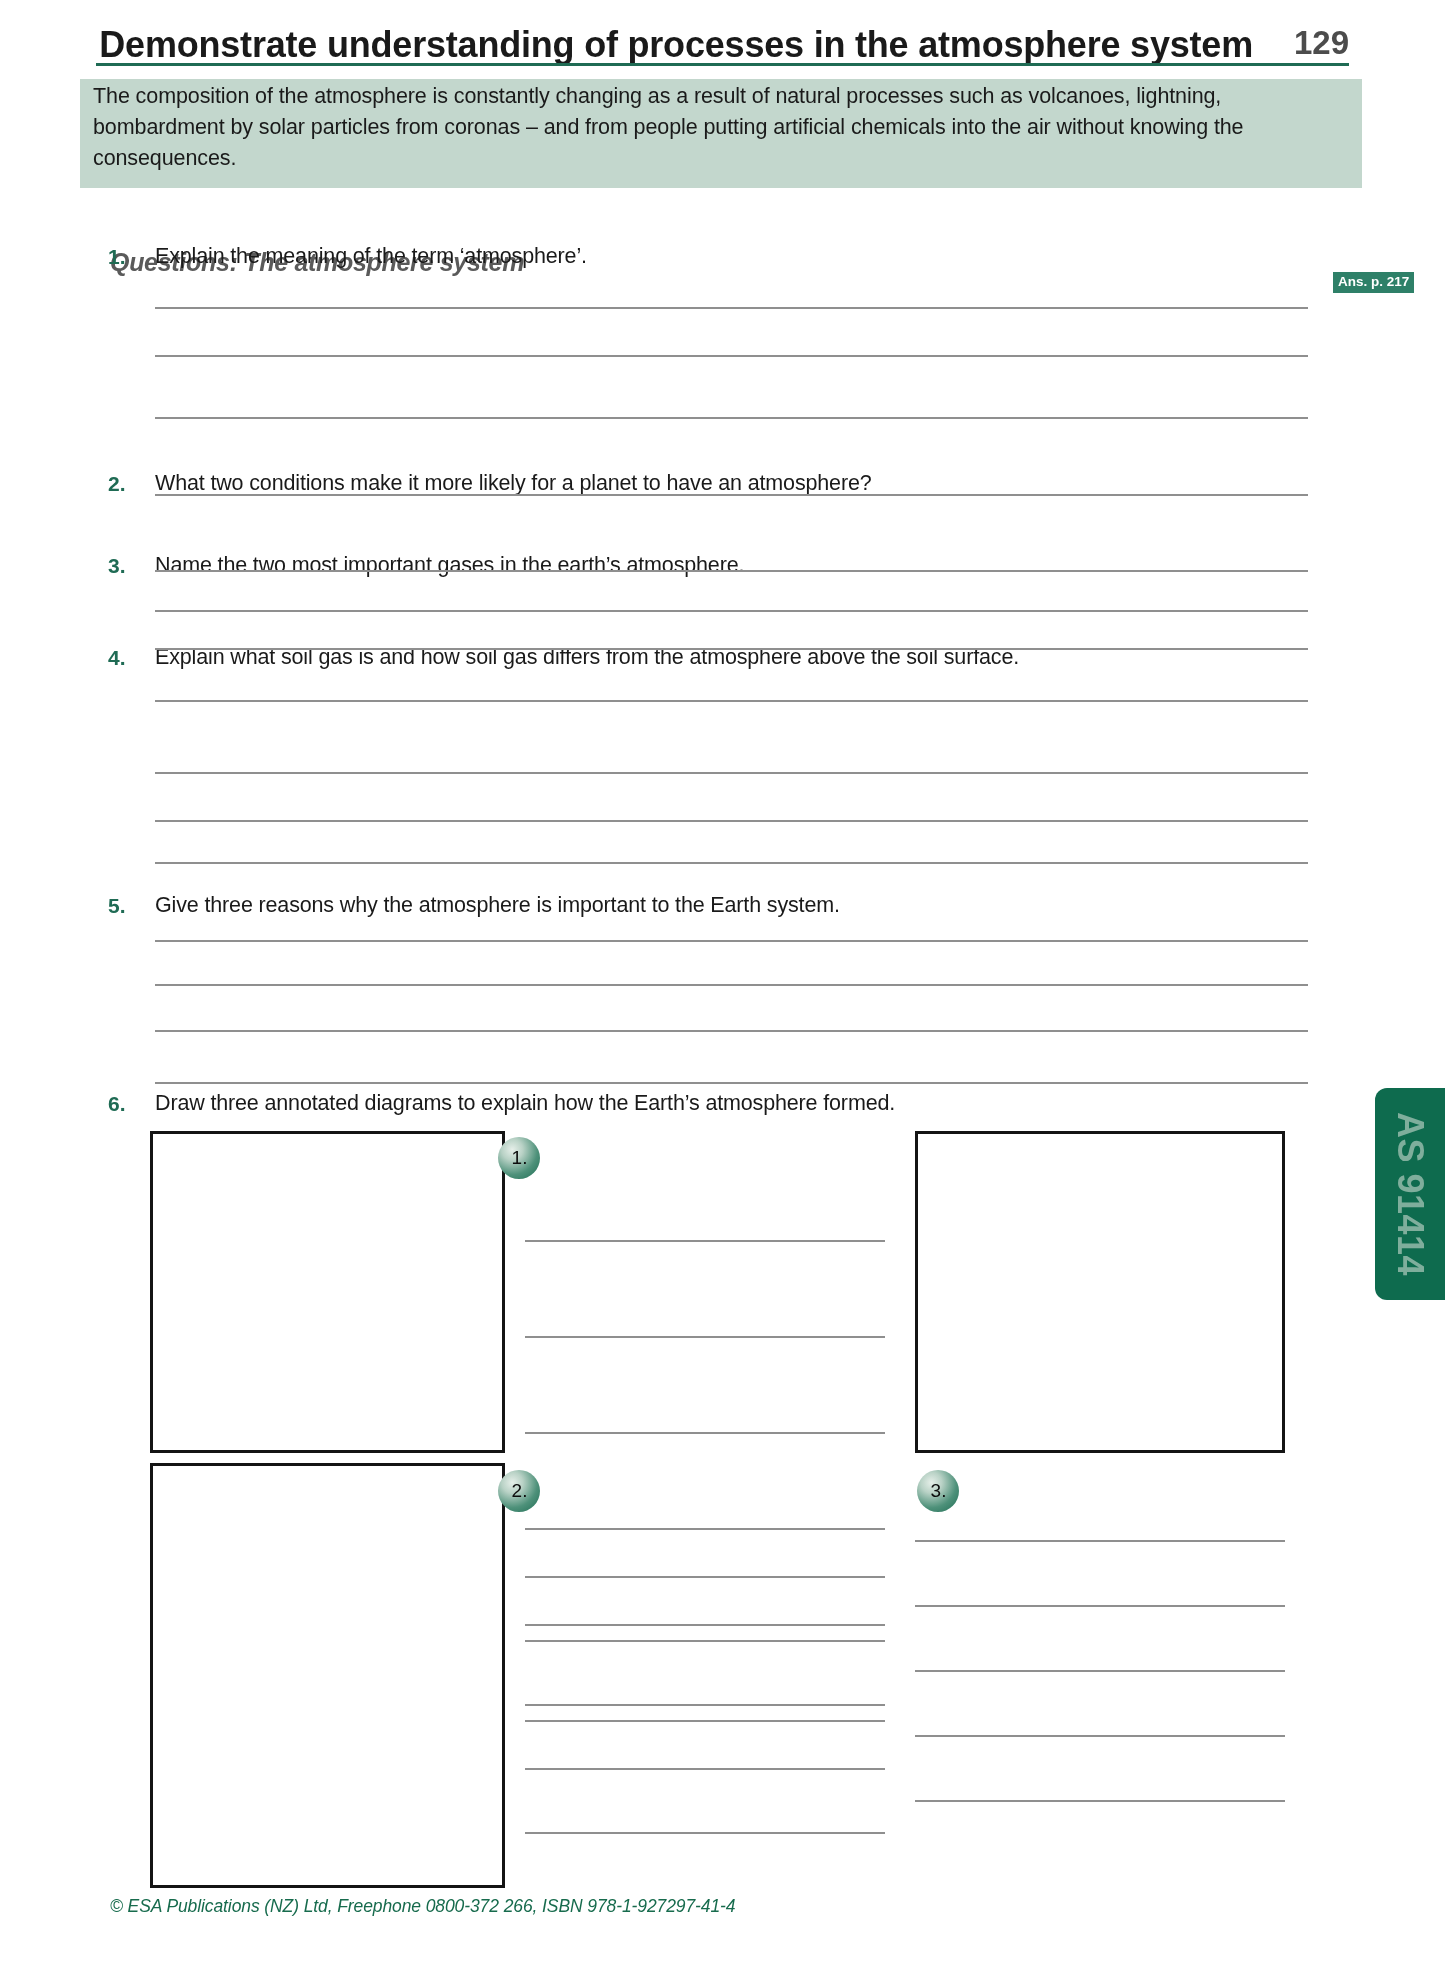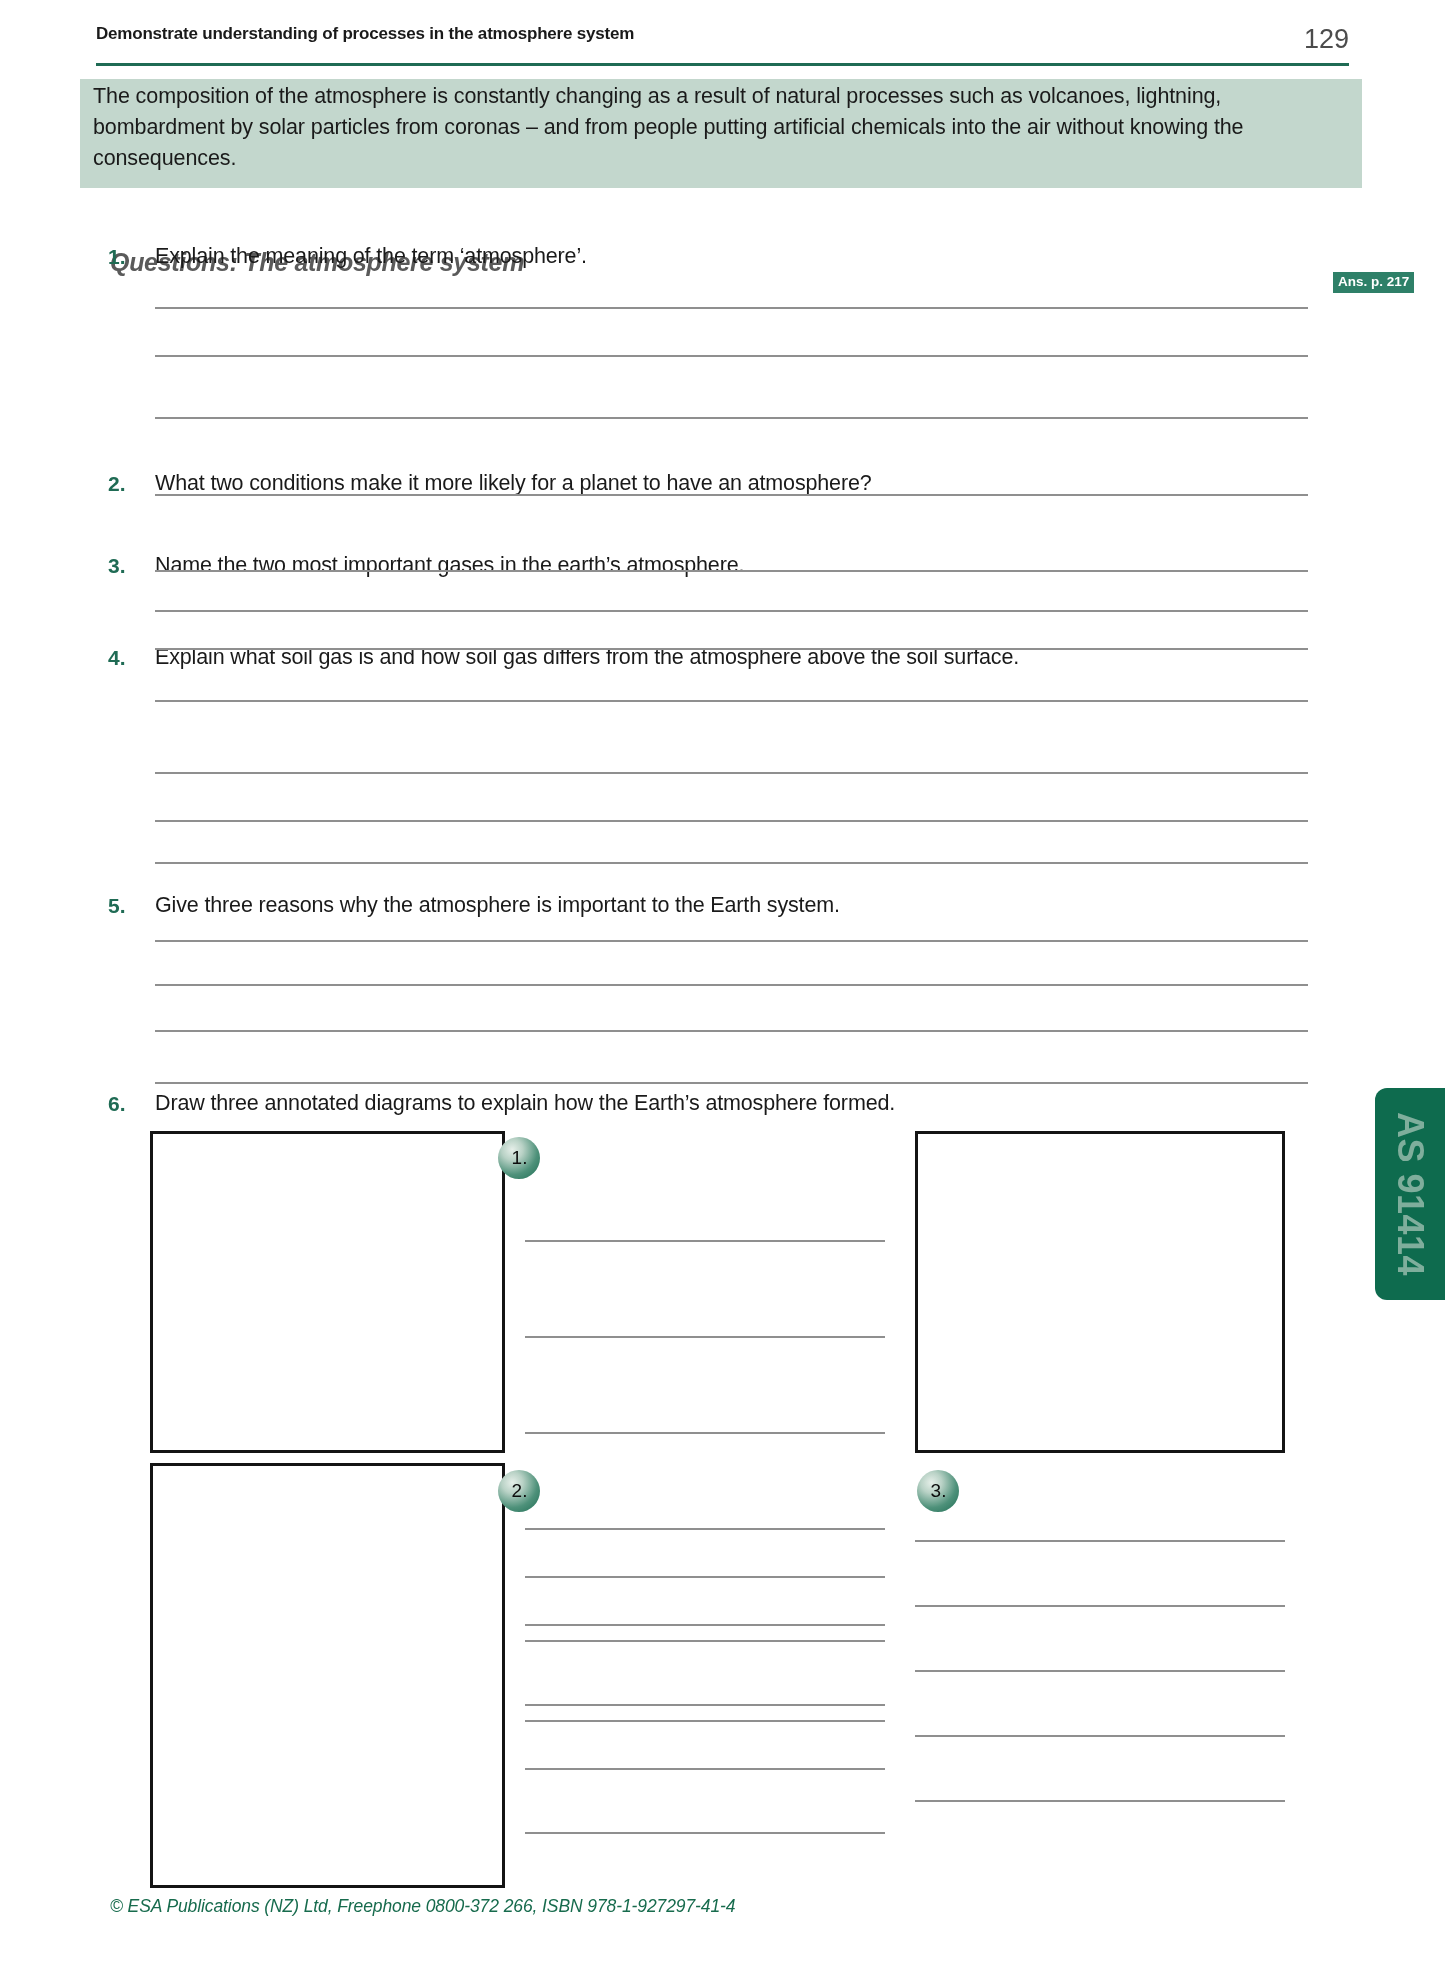--- a/index.html
+++ b/index.html
@@ -24,33 +24,33 @@
     left: 96px;
     top: 24px;
     width: 1253px;
     height: 46px;
   }
   .header-title {
     position: absolute;
     left: 0;
     top: 0;
     width: 1157px;
-    text-align: left;
-    font-size: 17px;
+    text-align: right;
+    font-size: 36px;
     font-weight: bold;
     color: #1a1a1a;
     letter-spacing: -0.2px;
     white-space: nowrap;
   }
   .header-pageno {
     position: absolute;
     right: 0;
     top: 0;
-    font-size: 27px;
-    font-weight: normal;
+    font-size: 33px;
+    font-weight: bold;
     color: #4c4c4c;
   }
   .header-rule {
     position: absolute;
     left: 96px;
     top: 63px;
     width: 1253px;
     height: 3px;
     background: #1f6b54;
   }

